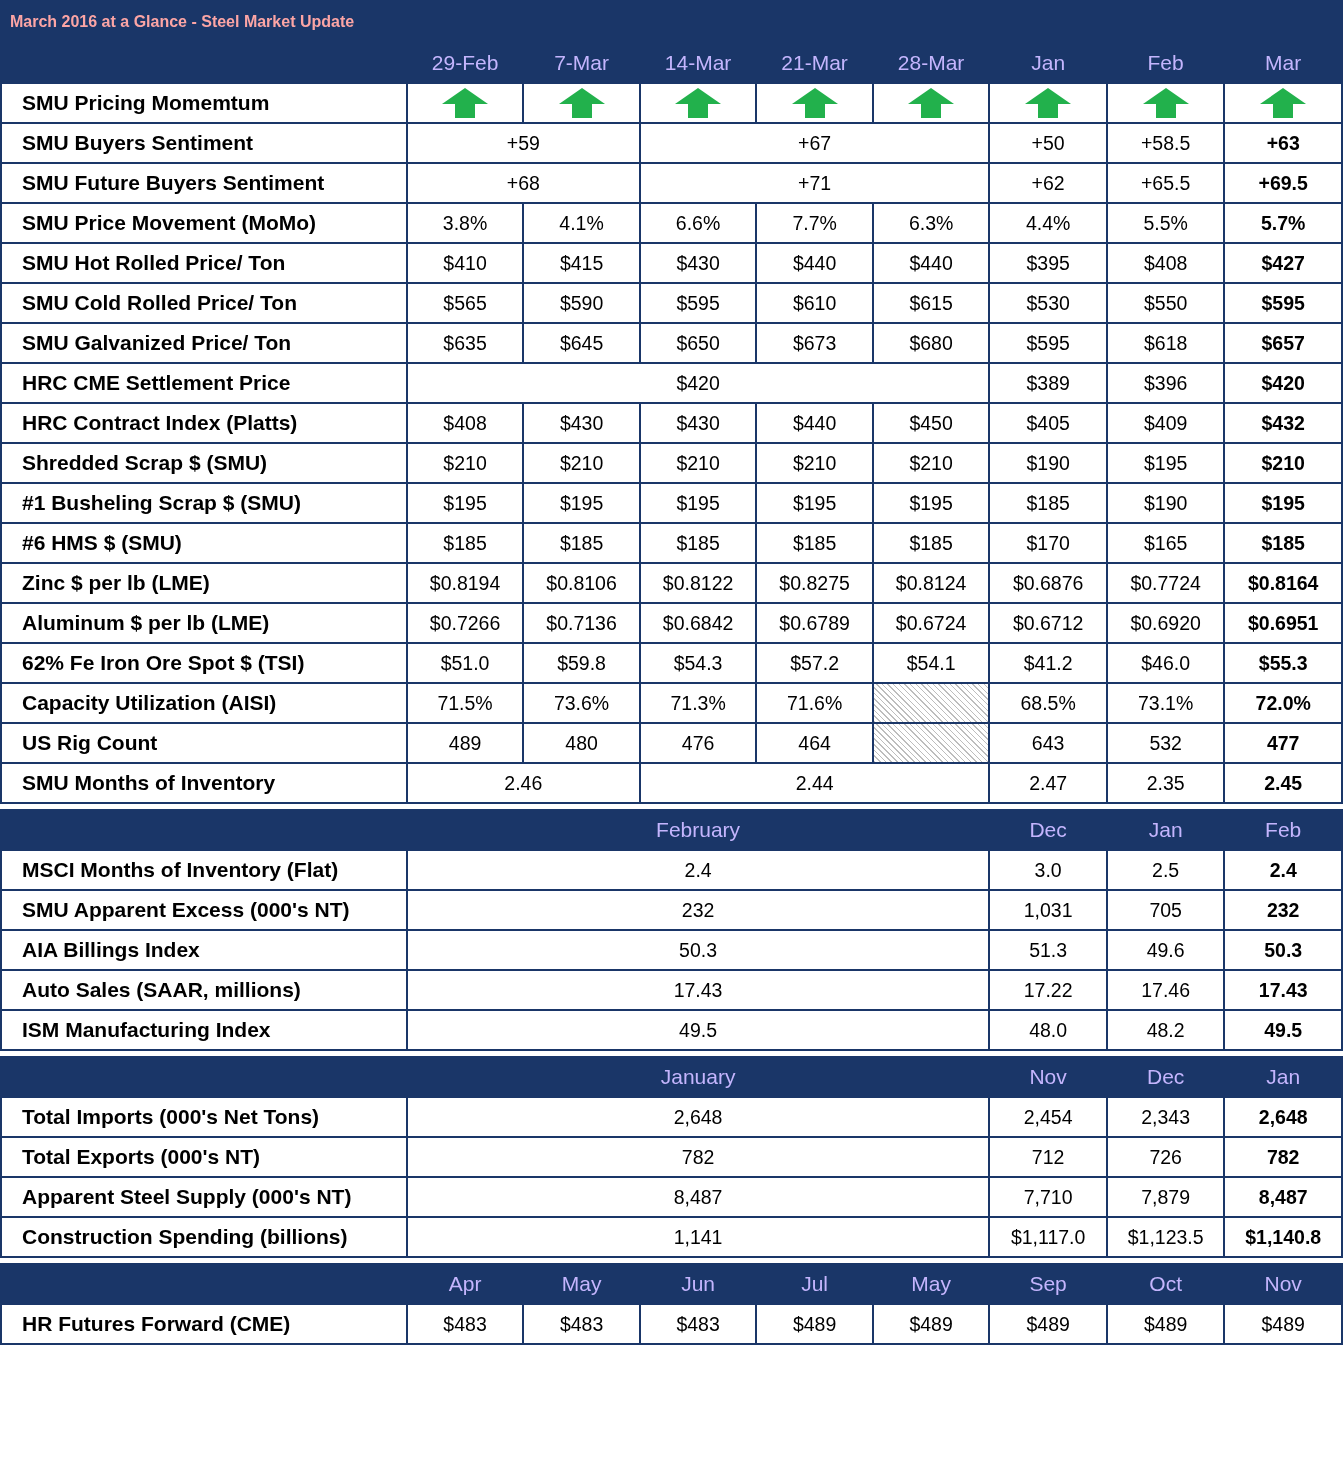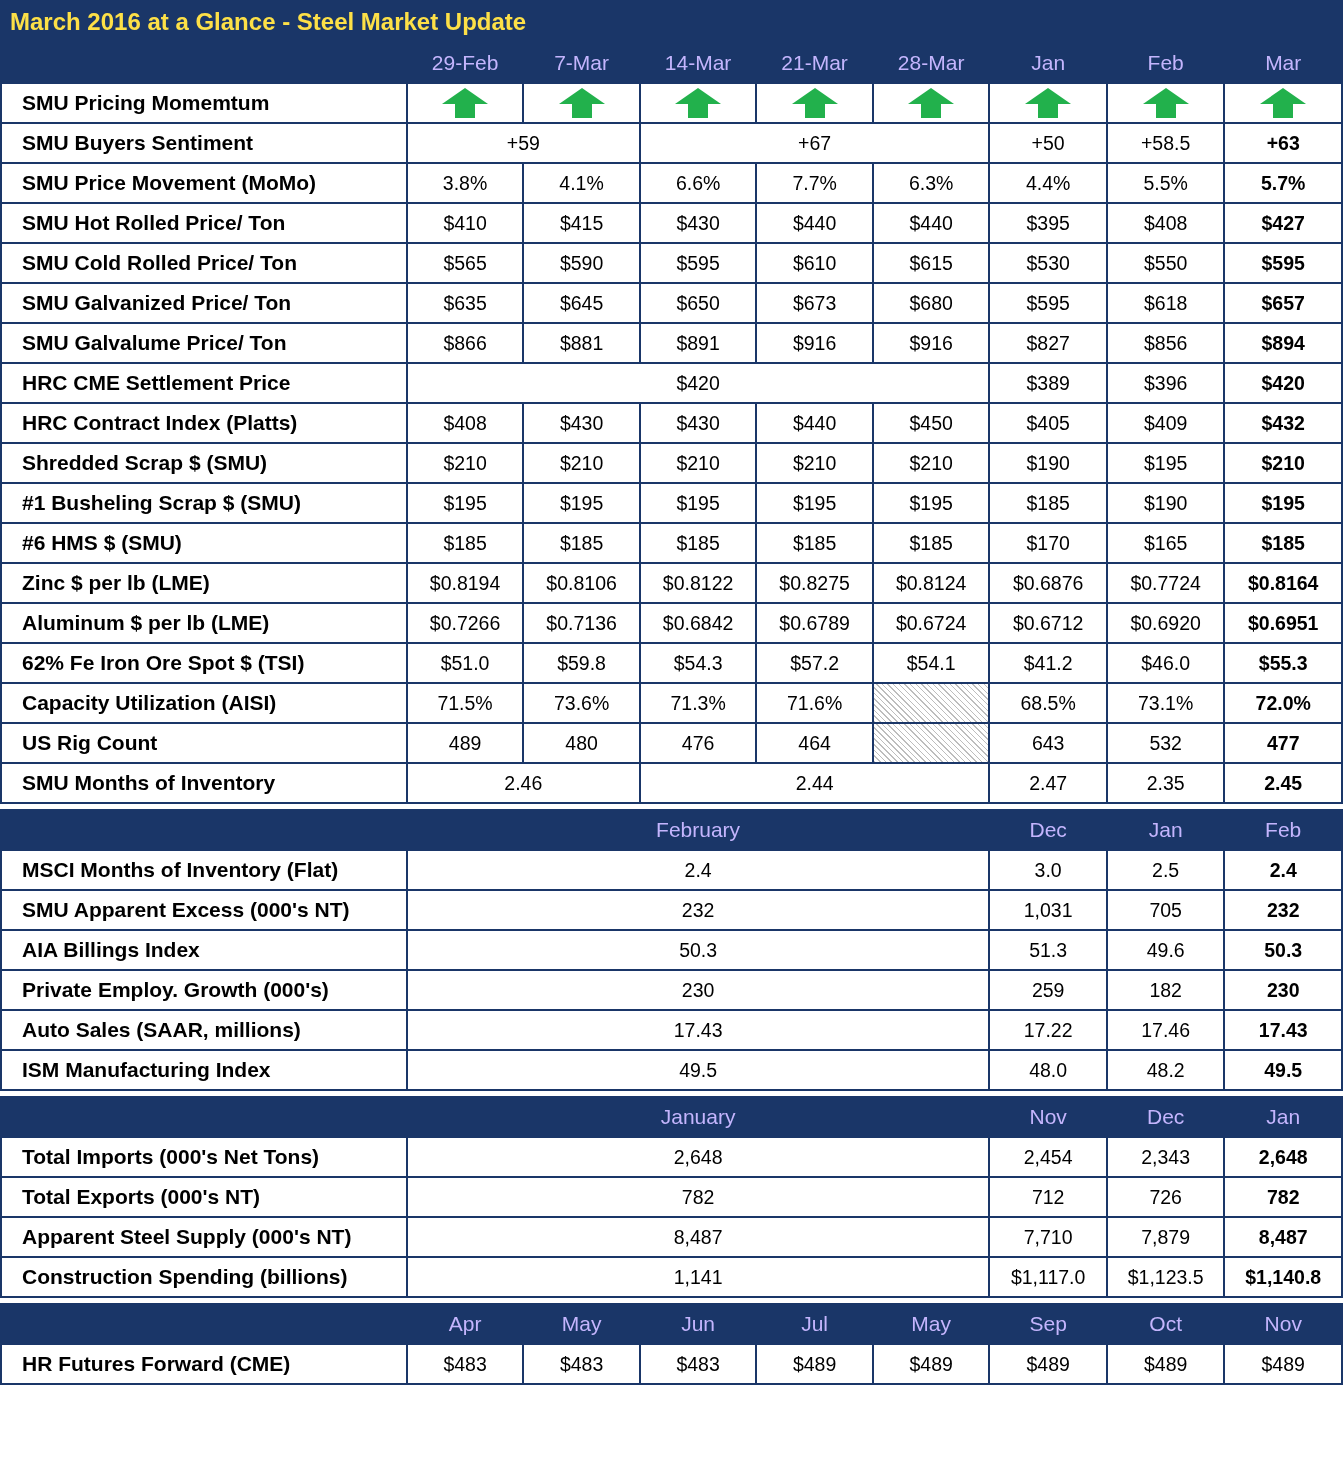--- a/index.html
+++ b/index.html
@@ -36,23 +36,23 @@
     vertical-align: middle;
     height: 38px;
     line-height: 1.05;
     background: #ffffff;
     overflow: hidden;
     white-space: nowrap;
   }
   
   .titlebar td {
     background: #1a3668;
-    color: #fde047;
+    color: #fca5a5;
     font-weight: bold;
-    font-size: 24px;
+    font-size: 16px;
     text-align: left;
     padding-left: 8px;
     height: 40px;
     border: 2px solid #1a3668;
   }
   
   .hdr td, .hdr th {
     background: #1a3668;
     color: #c4b5fd;
     font-weight: normal;
@@ -177,20 +177,28 @@
 
       <tr>
         <td class="rowlabel">SMU Buyers Sentiment</td>
         <td colspan="2">+59</td>
         <td colspan="3">+67</td>
         <td>+50</td>
         <td>+58.5</td>
         <td class="latest">+63</td>
       </tr>
 
+      <tr>
+        <td class="rowlabel">SMU Future Buyers Sentiment</td>
+        <td colspan="2">+68</td>
+        <td colspan="3">+71</td>
+        <td>+62</td>
+        <td>+65.5</td>
+        <td class="latest">+69.5</td>
+      </tr>
 
 
       <tr>
         <td class="rowlabel">SMU Price Movement (MoMo)</td>
         <td>3.8%</td>
         <td>4.1%</td>
         <td>6.6%</td>
         <td>7.7%</td>
         <td>6.3%</td>
         <td>4.4%</td>
@@ -227,31 +235,20 @@
         <td>$635</td>
         <td>$645</td>
         <td>$650</td>
         <td>$673</td>
         <td>$680</td>
         <td>$595</td>
         <td>$618</td>
         <td class="latest">$657</td>
       </tr>
 
-      <tr>
-        <td class="rowlabel">SMU Galvalume Price/ Ton</td>
-        <td>$866</td>
-        <td>$881</td>
-        <td>$891</td>
-        <td>$916</td>
-        <td>$916</td>
-        <td>$827</td>
-        <td>$856</td>
-        <td class="latest">$894</td>
-      </tr>
 
 
       <tr>
         <td class="rowlabel">HRC CME Settlement Price</td>
         <td colspan="5">$420</td>
         <td>$389</td>
         <td>$396</td>
         <td class="latest">$420</td>
       </tr>
 
@@ -401,27 +398,20 @@
       </tr>
 
       <tr>
         <td class="rowlabel">AIA Billings Index</td>
         <td colspan="5">50.3</td>
         <td>51.3</td>
         <td>49.6</td>
         <td class="latest">50.3</td>
       </tr>
 
-      <tr>
-        <td class="rowlabel">Private Employ. Growth (000's)</td>
-        <td colspan="5">230</td>
-        <td>259</td>
-        <td>182</td>
-        <td class="latest">230</td>
-      </tr>
 
       <tr>
         <td class="rowlabel">Auto Sales (SAAR, millions)</td>
         <td colspan="5">17.43</td>
         <td>17.22</td>
         <td>17.46</td>
         <td class="latest">17.43</td>
       </tr>
 
       <tr>

